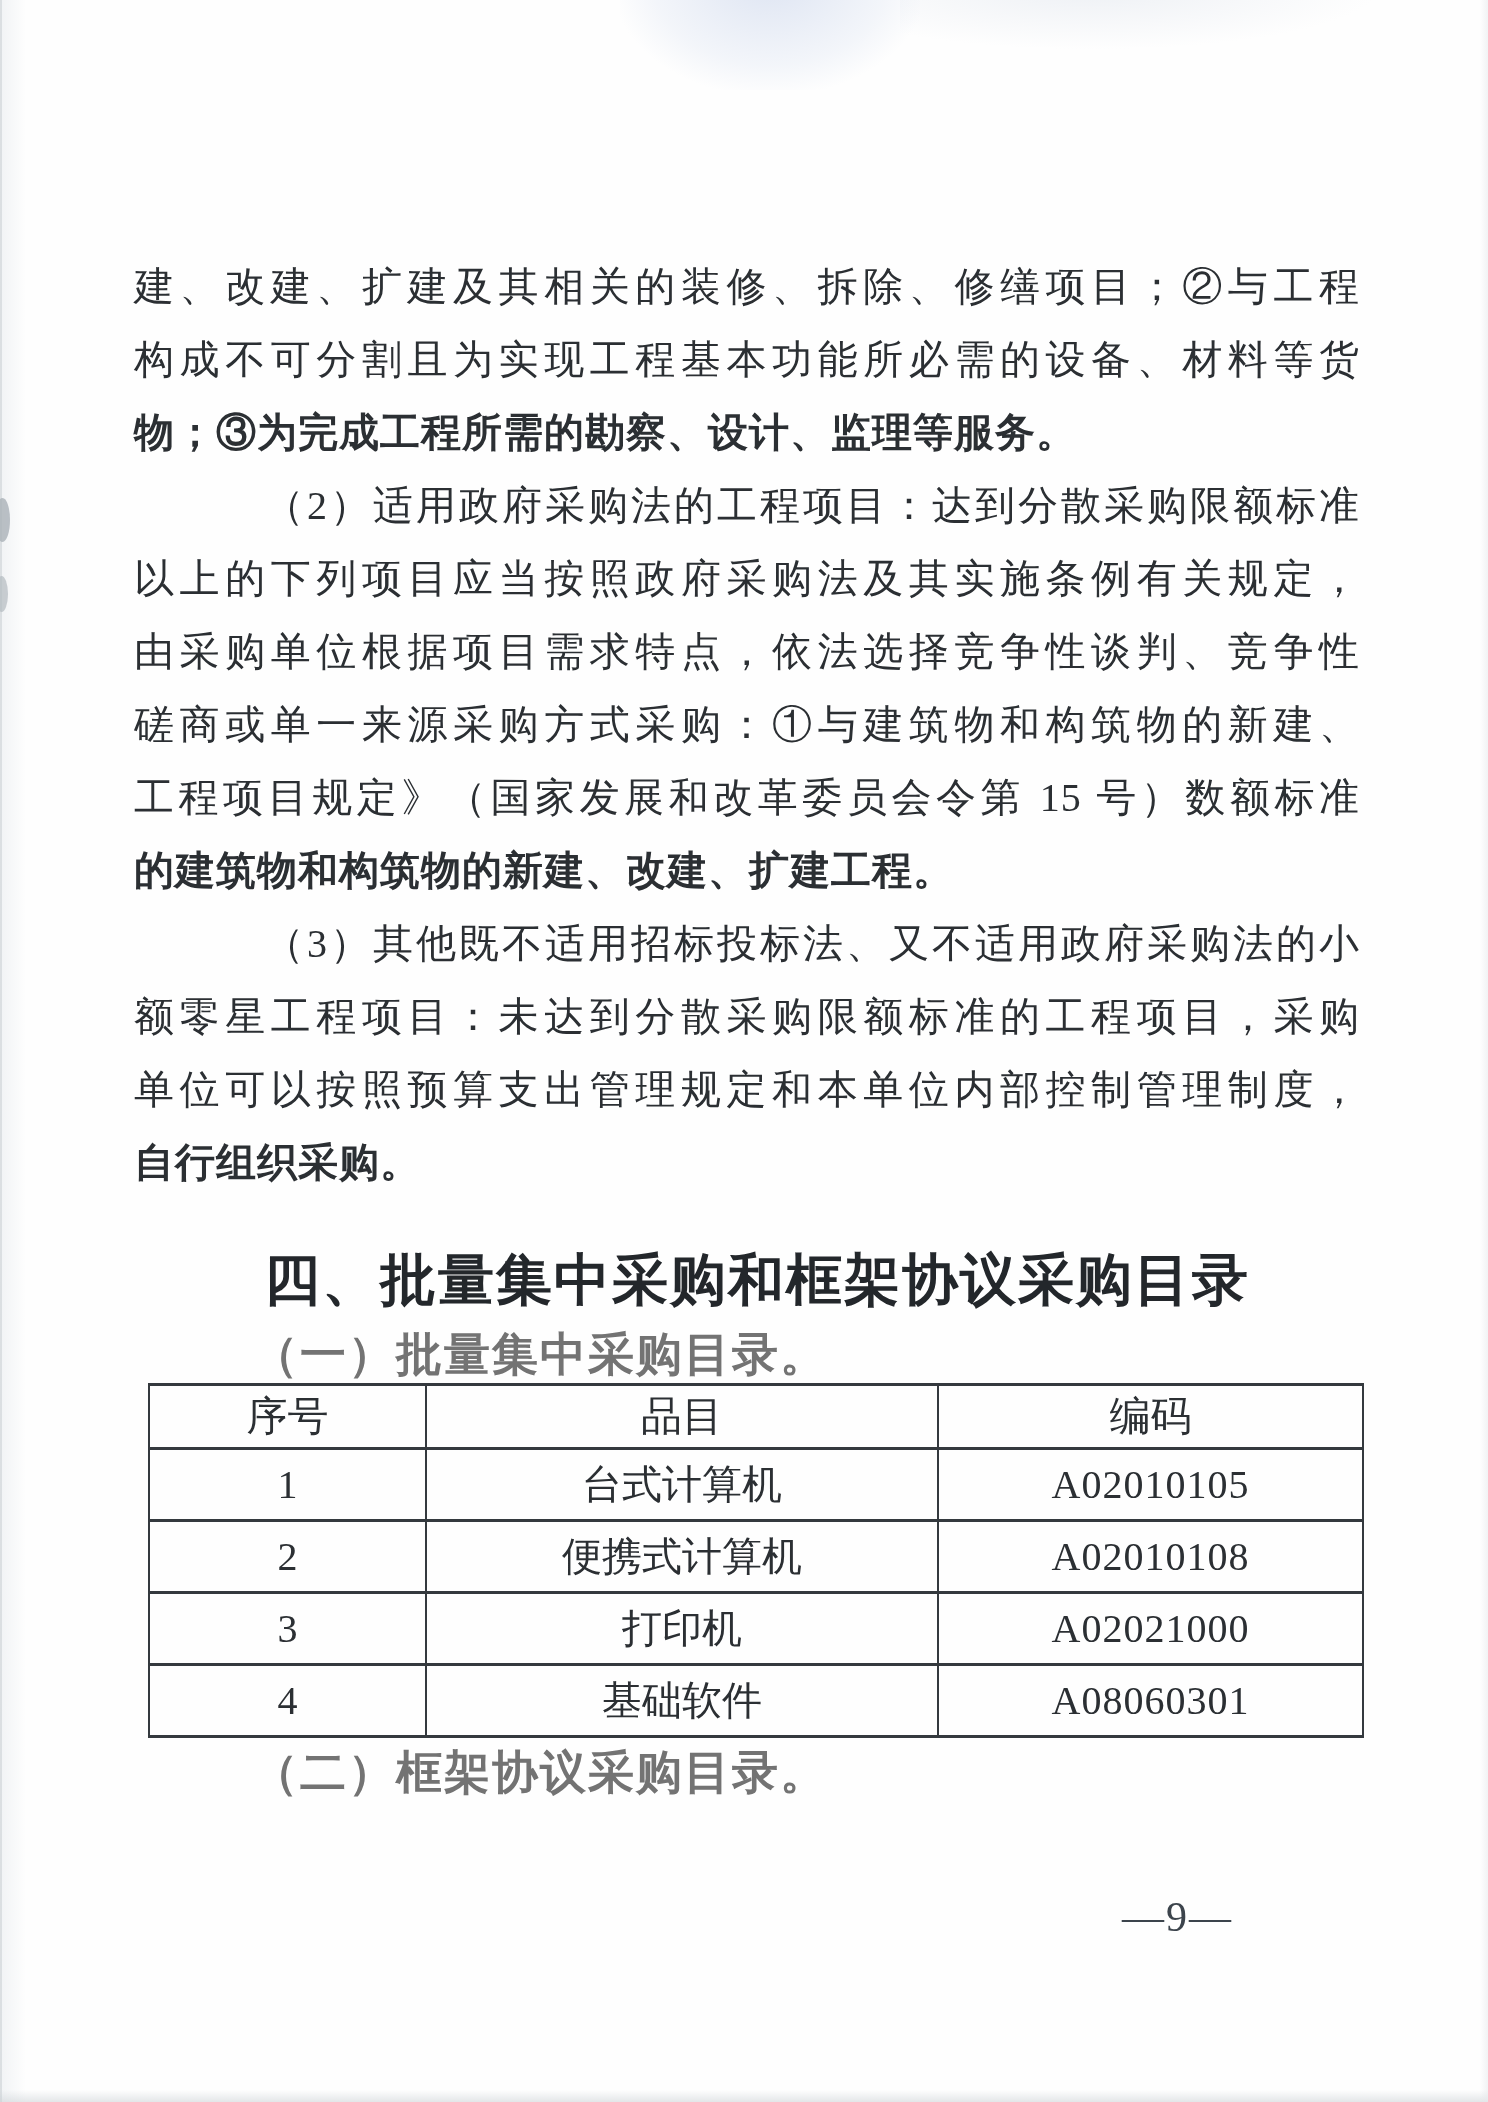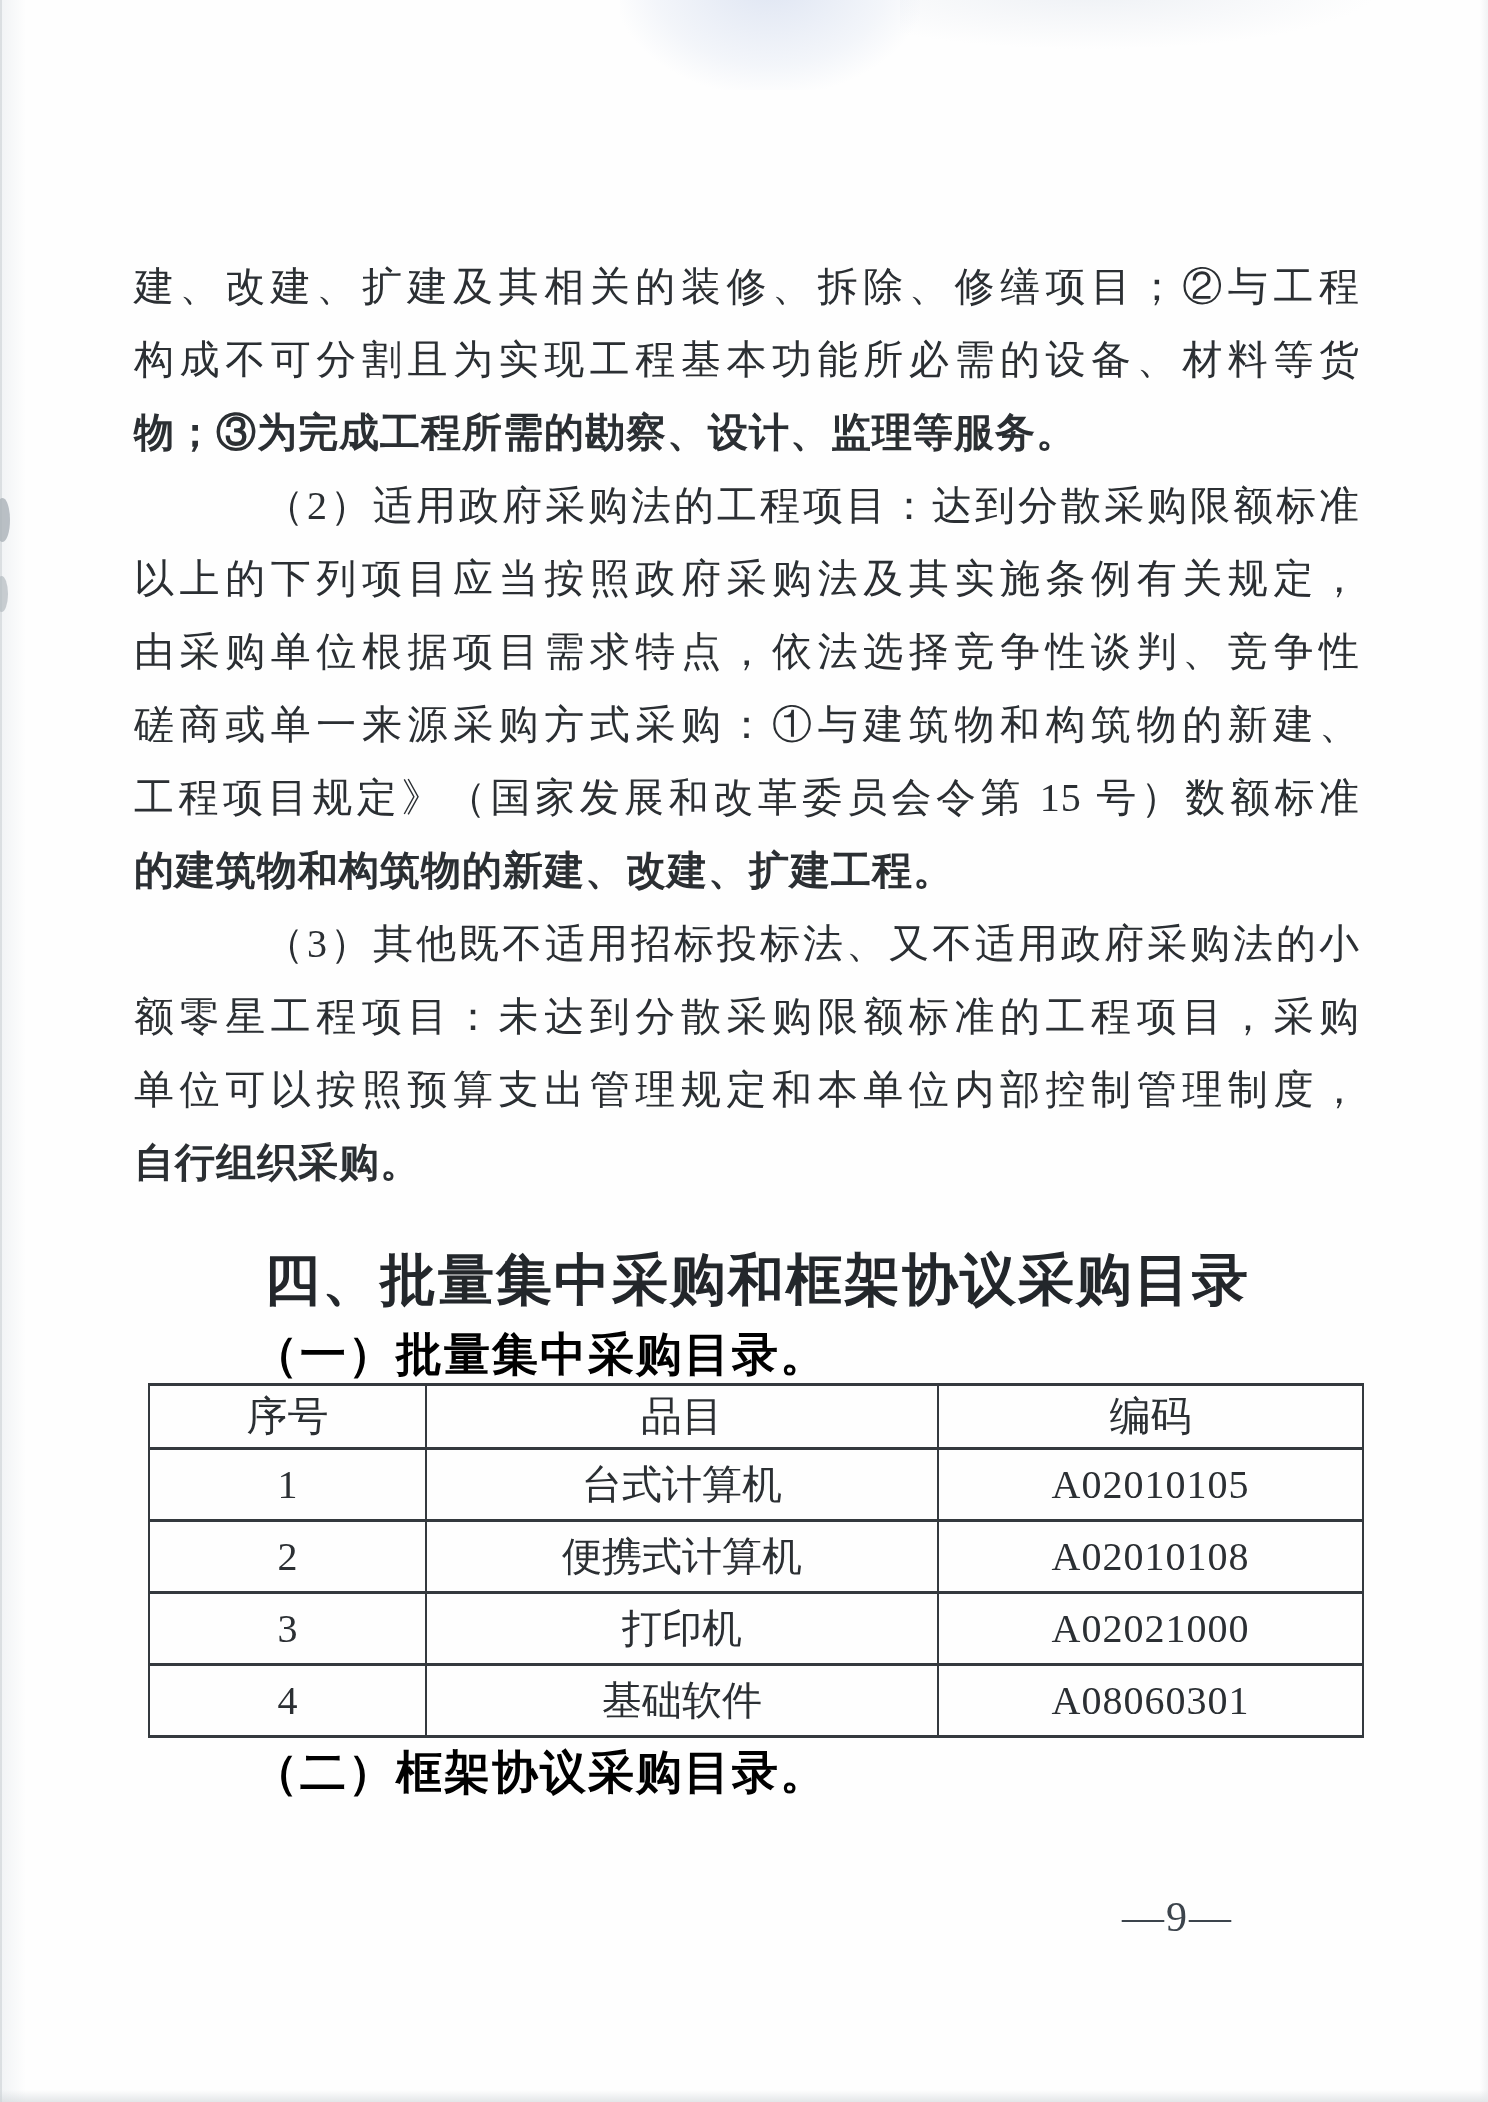--- a/index.html
+++ b/index.html
@@ -46,21 +46,21 @@
   
   .h-section{
     position:absolute;left:264px;top:1243px;
     font-family:"Liberation Sans", sans-serif;
     font-weight:bold;font-size:56px;line-height:73px;height:73px;
     color:#23272b;letter-spacing:2px;
   }
   .h-sub{
     position:absolute;left:252px;
     font-weight:bold;font-size:46px;line-height:73px;height:73px;
-    color:#000000;letter-spacing:2px;
+    color:#737373;letter-spacing:2px;
   }
   .h-sub1{top:1318px;}
   .h-sub2{top:1736px;text-align:right;}
 
   
   table.catalog{
     position:absolute;left:148px;top:1383px;
     width:1214px;
     border-collapse:collapse;
     table-layout:fixed;

